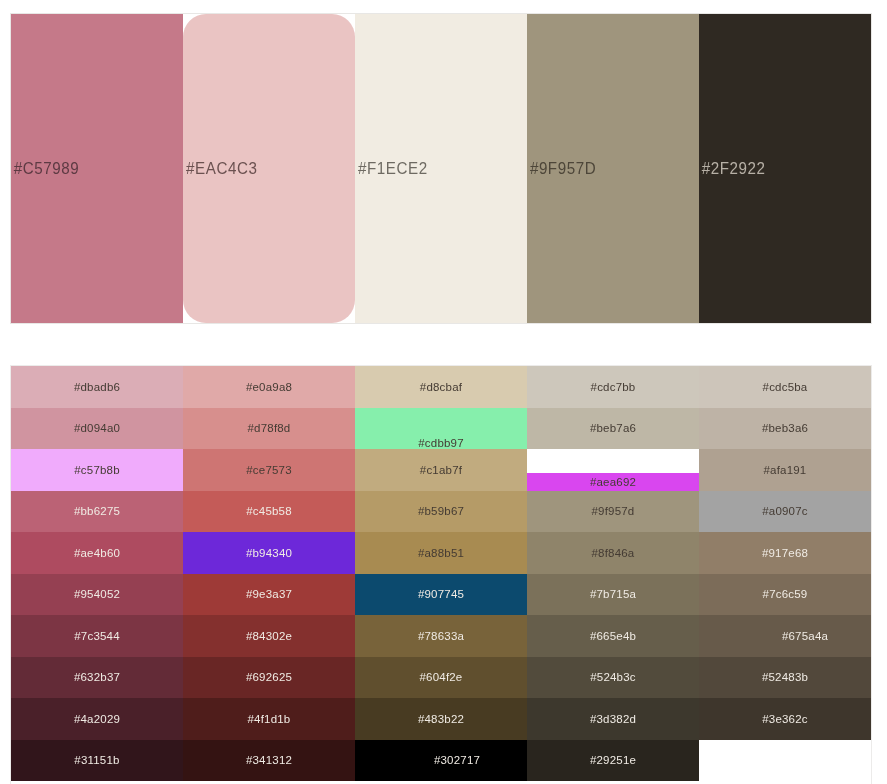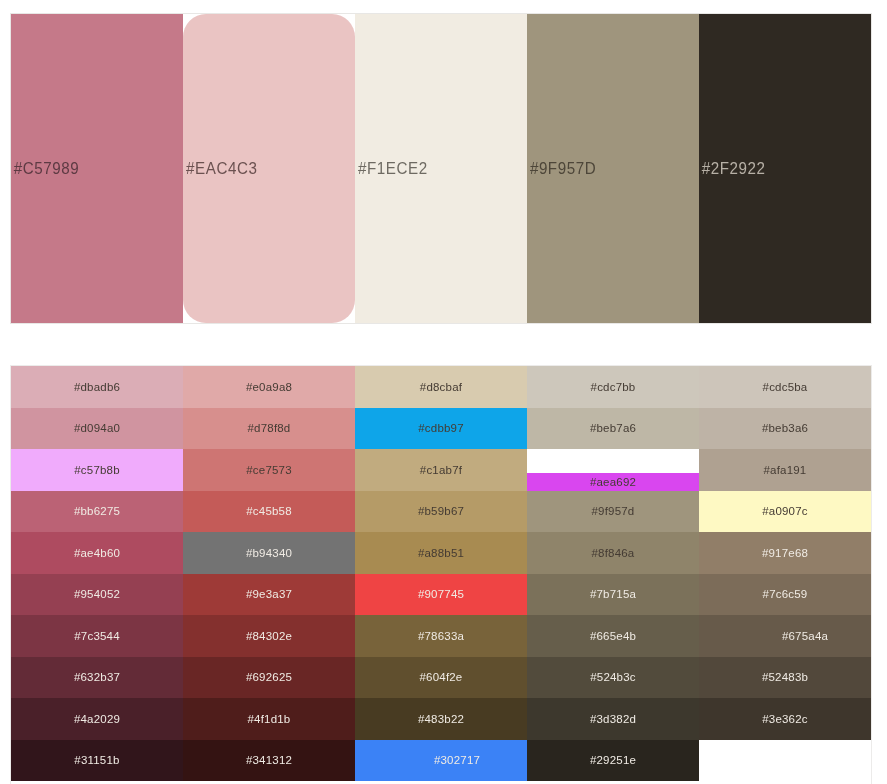--- a/index.html
+++ b/index.html
@@ -115,21 +115,21 @@
       </div>
       <div class="grid-cell" style="background: rgb(205, 197, 186);">
         <span class="grid-label" style="color: rgb(68, 59, 51);">#cdc5ba</span>
       </div>
       <div class="grid-cell" style="background: rgb(208, 148, 160);">
         <span class="grid-label" style="color: rgb(68, 59, 51);">#d094a0</span>
       </div>
       <div class="grid-cell" style="background: rgb(215, 143, 141);">
         <span class="grid-label" style="color: rgb(68, 59, 51);">#d78f8d</span>
       </div>
-      <div class="grid-cell" style="background: #0ea5e9;">
+      <div class="grid-cell" style="background: #86efac; align-items: flex-end;">
         <span class="grid-label" style="color: rgb(68, 59, 51);">#cdbb97</span>
       </div>
       <div class="grid-cell" style="background: rgb(190, 183, 166);">
         <span class="grid-label" style="color: rgb(68, 59, 51);">#beb7a6</span>
       </div>
       <div class="grid-cell" style="background: rgb(190, 179, 166);">
         <span class="grid-label" style="color: rgb(68, 59, 51);">#beb3a6</span>
       </div>
       <div class="grid-cell" style="background: #f0abfc;">
         <span class="grid-label" style="color: rgb(68, 59, 51);">#c57b8b</span>
@@ -151,45 +151,45 @@
       </div>
       <div class="grid-cell" style="background: rgb(196, 91, 88);">
         <span class="grid-label" style="color: rgb(240, 235, 228);">#c45b58</span>
       </div>
       <div class="grid-cell" style="background: rgb(181, 155, 103);">
         <span class="grid-label" style="color: rgb(68, 59, 51);">#b59b67</span>
       </div>
       <div class="grid-cell" style="background: rgb(159, 149, 125);">
         <span class="grid-label" style="color: rgb(68, 59, 51);">#9f957d</span>
       </div>
-      <div class="grid-cell" style="background: #fef9c3;">
+      <div class="grid-cell" style="background: #a3a3a3;">
         <span class="grid-label" style="color: rgb(68, 59, 51);">#a0907c</span>
       </div>
       <div class="grid-cell" style="background: rgb(174, 75, 96);">
         <span class="grid-label" style="color: rgb(240, 235, 228);">#ae4b60</span>
       </div>
-      <div class="grid-cell" style="background: #737373;">
+      <div class="grid-cell" style="background: #6d28d9;">
         <span class="grid-label" style="color: rgb(240, 235, 228);">#b94340</span>
       </div>
       <div class="grid-cell" style="background: rgb(168, 139, 81);">
         <span class="grid-label" style="color: rgb(68, 59, 51);">#a88b51</span>
       </div>
       <div class="grid-cell" style="background: rgb(143, 132, 106);">
         <span class="grid-label" style="color: rgb(68, 59, 51);">#8f846a</span>
       </div>
       <div class="grid-cell" style="background: rgb(145, 126, 104);">
         <span class="grid-label" style="color: rgb(240, 235, 228);">#917e68</span>
       </div>
       <div class="grid-cell" style="background: rgb(149, 64, 82);">
         <span class="grid-label" style="color: rgb(240, 235, 228);">#954052</span>
       </div>
       <div class="grid-cell" style="background: rgb(158, 58, 55);">
         <span class="grid-label" style="color: rgb(240, 235, 228);">#9e3a37</span>
       </div>
-      <div class="grid-cell" style="background: #ef4444;">
+      <div class="grid-cell" style="background: #0c4a6e;">
         <span class="grid-label" style="color: rgb(240, 235, 228);">#907745</span>
       </div>
       <div class="grid-cell" style="background: rgb(123, 113, 90);">
         <span class="grid-label" style="color: rgb(240, 235, 228);">#7b715a</span>
       </div>
       <div class="grid-cell" style="background: rgb(124, 108, 89);">
         <span class="grid-label" style="color: rgb(240, 235, 228);">#7c6c59</span>
       </div>
       <div class="grid-cell" style="background: rgb(124, 53, 68);">
         <span class="grid-label" style="color: rgb(240, 235, 228);">#7c3544</span>
@@ -235,21 +235,21 @@
       </div>
       <div class="grid-cell" style="background: rgb(62, 54, 44);">
         <span class="grid-label" style="color: rgb(240, 235, 228);">#3e362c</span>
       </div>
       <div class="grid-cell" style="background: rgb(49, 21, 27);">
         <span class="grid-label" style="color: rgb(240, 235, 228);">#31151b</span>
       </div>
       <div class="grid-cell" style="background: rgb(52, 19, 18);">
         <span class="grid-label" style="color: rgb(240, 235, 228);">#341312</span>
       </div>
-      <div class="grid-cell" style="background: #3b82f6; padding-left: 32px;">
+      <div class="grid-cell" style="background: #000000; padding-left: 32px;">
         <span class="grid-label" style="color: rgb(240, 235, 228);">#302717</span>
       </div>
       <div class="grid-cell" style="background: rgb(41, 37, 30);">
         <span class="grid-label" style="color: rgb(240, 235, 228);">#29251e</span>
       </div>
     </div>
 
 </div>
 
 </body></html>

